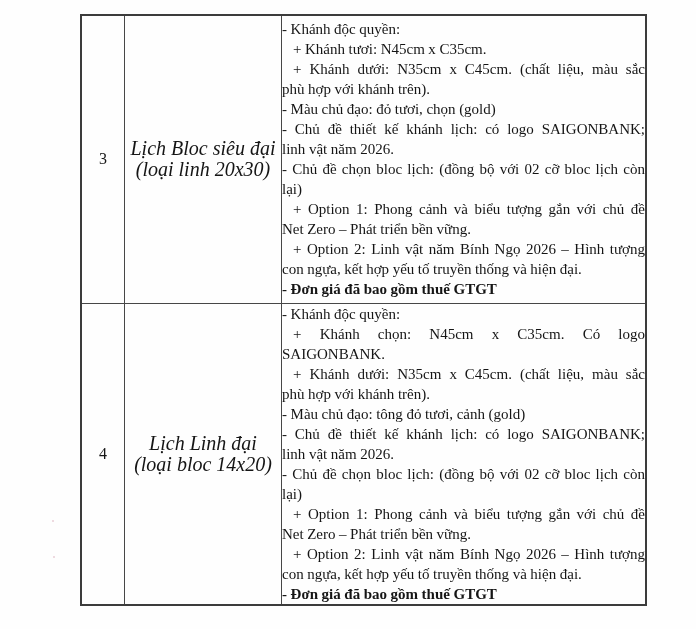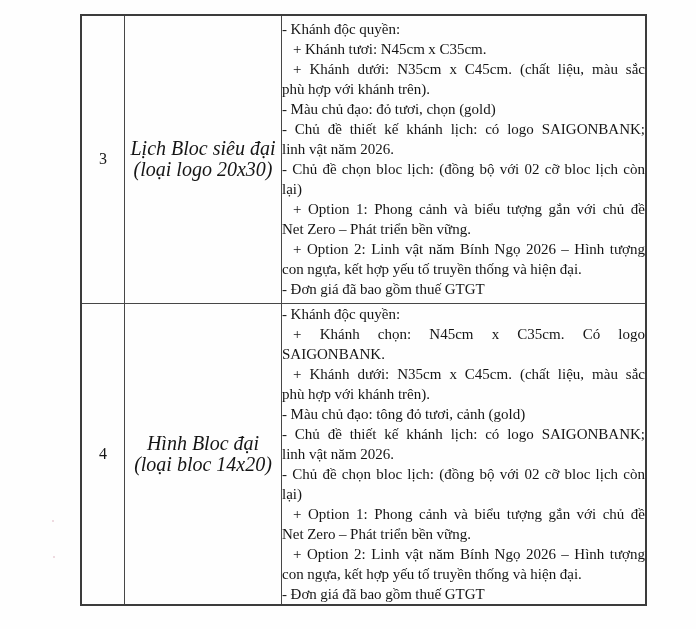--- a/index.html
+++ b/index.html
@@ -62,21 +62,21 @@
     max-height: 20px;
     overflow: hidden;
     text-align: left;
     word-spacing: -0.2px;
   }
   .ln.j {
     text-align: justify;
     text-align-last: justify;
   }
   .ln.ind { text-indent: 11px; }
-  .ln.b { font-weight: 400; }
+  .ln.b { font-weight: 700; }
   .speck {
     position: absolute;
     width: 2px;
     height: 2px;
     border-radius: 50%;
     background: #d9a8b8;
     opacity: 0.55;
   }
   .speck.s1 { left: 52px; top: 520px; }
   .speck.s2 { left: 53px; top: 556px; }
@@ -86,21 +86,21 @@
 
 <div class="page">
 
   <table class="spec">
 
     <tbody>
         <tr class="r3">
       <td class="no">3</td>
       <td class="name">
         <div>Lịch Bloc siêu đại</div>
-        <div>(loại logo 20x30)</div>
+        <div>(loại linh 20x30)</div>
       </td>
       <td class="desc">
         <div class="para">
           <div class="ln">- Khánh độc quyền:</div>
         </div>
         <div class="para">
           <div class="ln ind">+ Khánh tươi: N45cm x C35cm.</div>
         </div>
         <div class="para">
           <div class="ln ind j">+ Khánh dưới: N35cm x C45cm. (chất liệu, màu sắc</div>
@@ -127,21 +127,21 @@
         </div>
         <div class="para">
           <div class="ln b">- Đơn giá đã bao gồm thuế GTGT</div>
         </div>
       </td>
     </tr>
 
     <tr class="r4">
       <td class="no">4</td>
       <td class="name">
-        <div>Hình Bloc đại</div>
+        <div>Lịch Linh đại</div>
         <div>(loại bloc 14x20)</div>
       </td>
       <td class="desc">
         <div class="para">
           <div class="ln">- Khánh độc quyền:</div>
         </div>
         <div class="para">
           <div class="ln ind j">+ Khánh chọn: N45cm x C35cm. Có logo</div>
           <div class="ln">SAIGONBANK.</div>
         </div>

